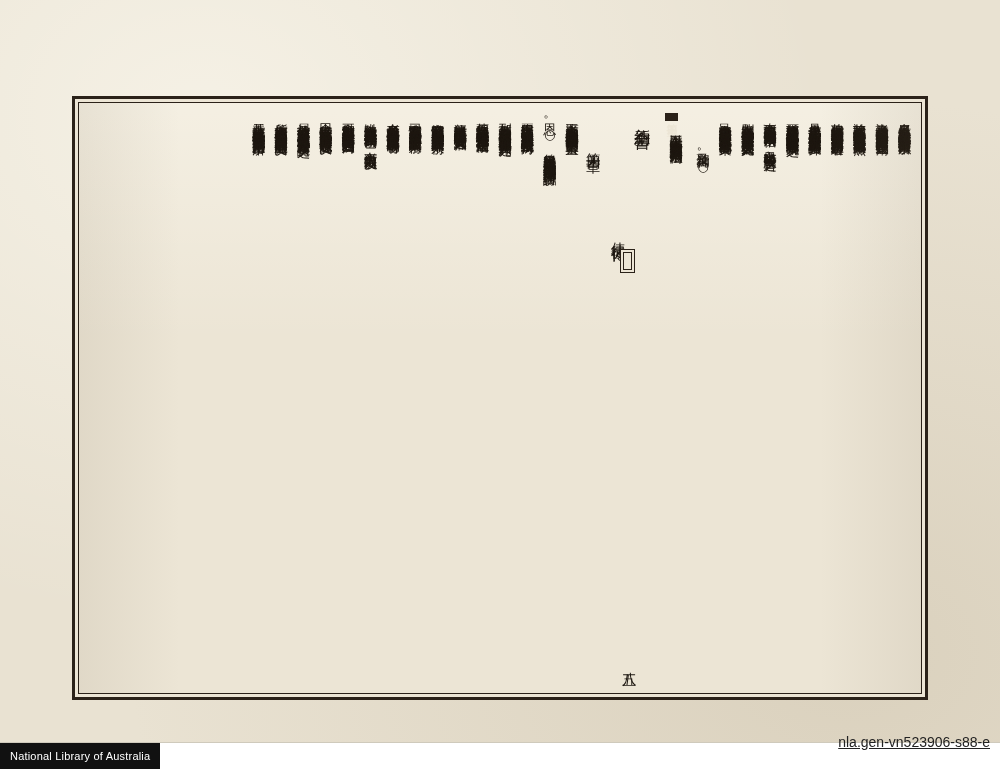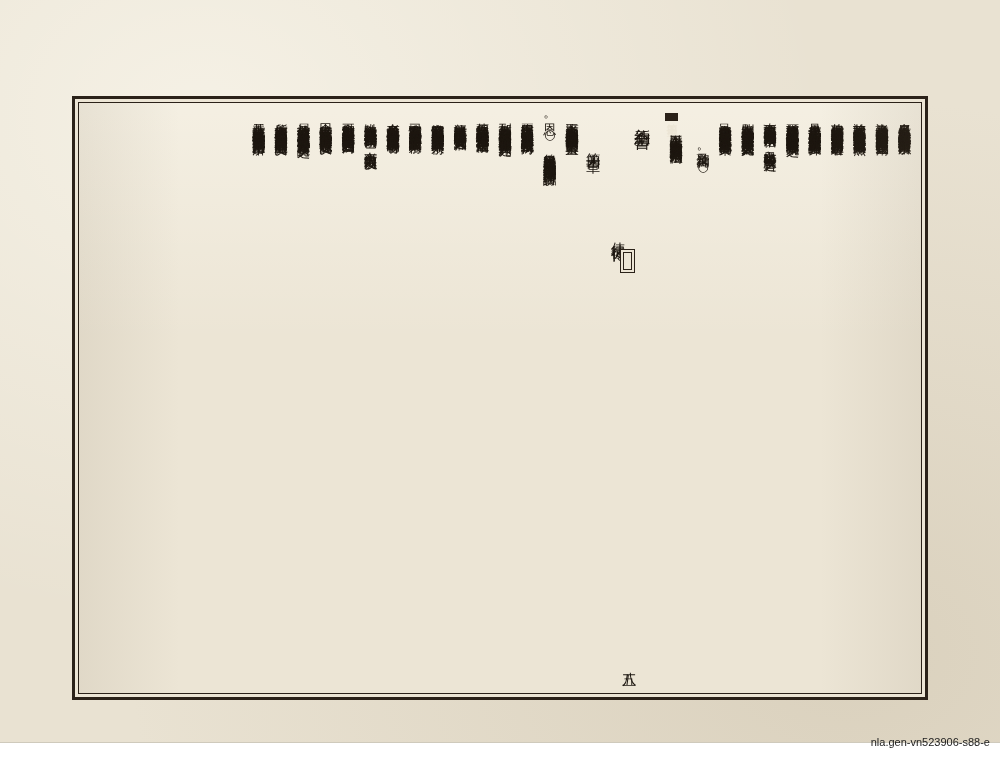--- a/index.html
+++ b/index.html
@@ -64,23 +64,24 @@
     font-family: "Liberation Sans", sans-serif;
     white-space: nowrap;
   }
   #footer-id {
     position: absolute;
     right: 10px;
     bottom: 0;
     height: 40px;
     line-height: 26px;
     color: #222222;
-    font-size: 11px;
+    font-size: 14px;
     font-family: "Liberation Sans", sans-serif;
     white-space: nowrap;
+    text-decoration: underline;
   }
 
   
   #printed-block {
     position: absolute;
     left: 72px;
     top: 96px;
     width: 856px;
     height: 604px;
     border: 3px solid #2b2219;
@@ -278,15 +279,16 @@
         <div class="col body">所信之主經行彼西底至旁非利亞又宣道於別加卽至亞大利由彼航海至安提阿</div>
         <div class="col body">昔二人在此被託於上帝恩以行今已盈滿之工者也旣至其集會則述上帝用己所</div>
 
       </div>
 
       <div id="block-aging"></div>
     </div>
   </div>
 
   <div id="footer-bar"></div>
+  <div id="footer-credit">National Library of Australia</div>
   <div id="footer-id">nla.gen-vn523906-s88-e</div>
 
 </div>
 
 </body></html>

